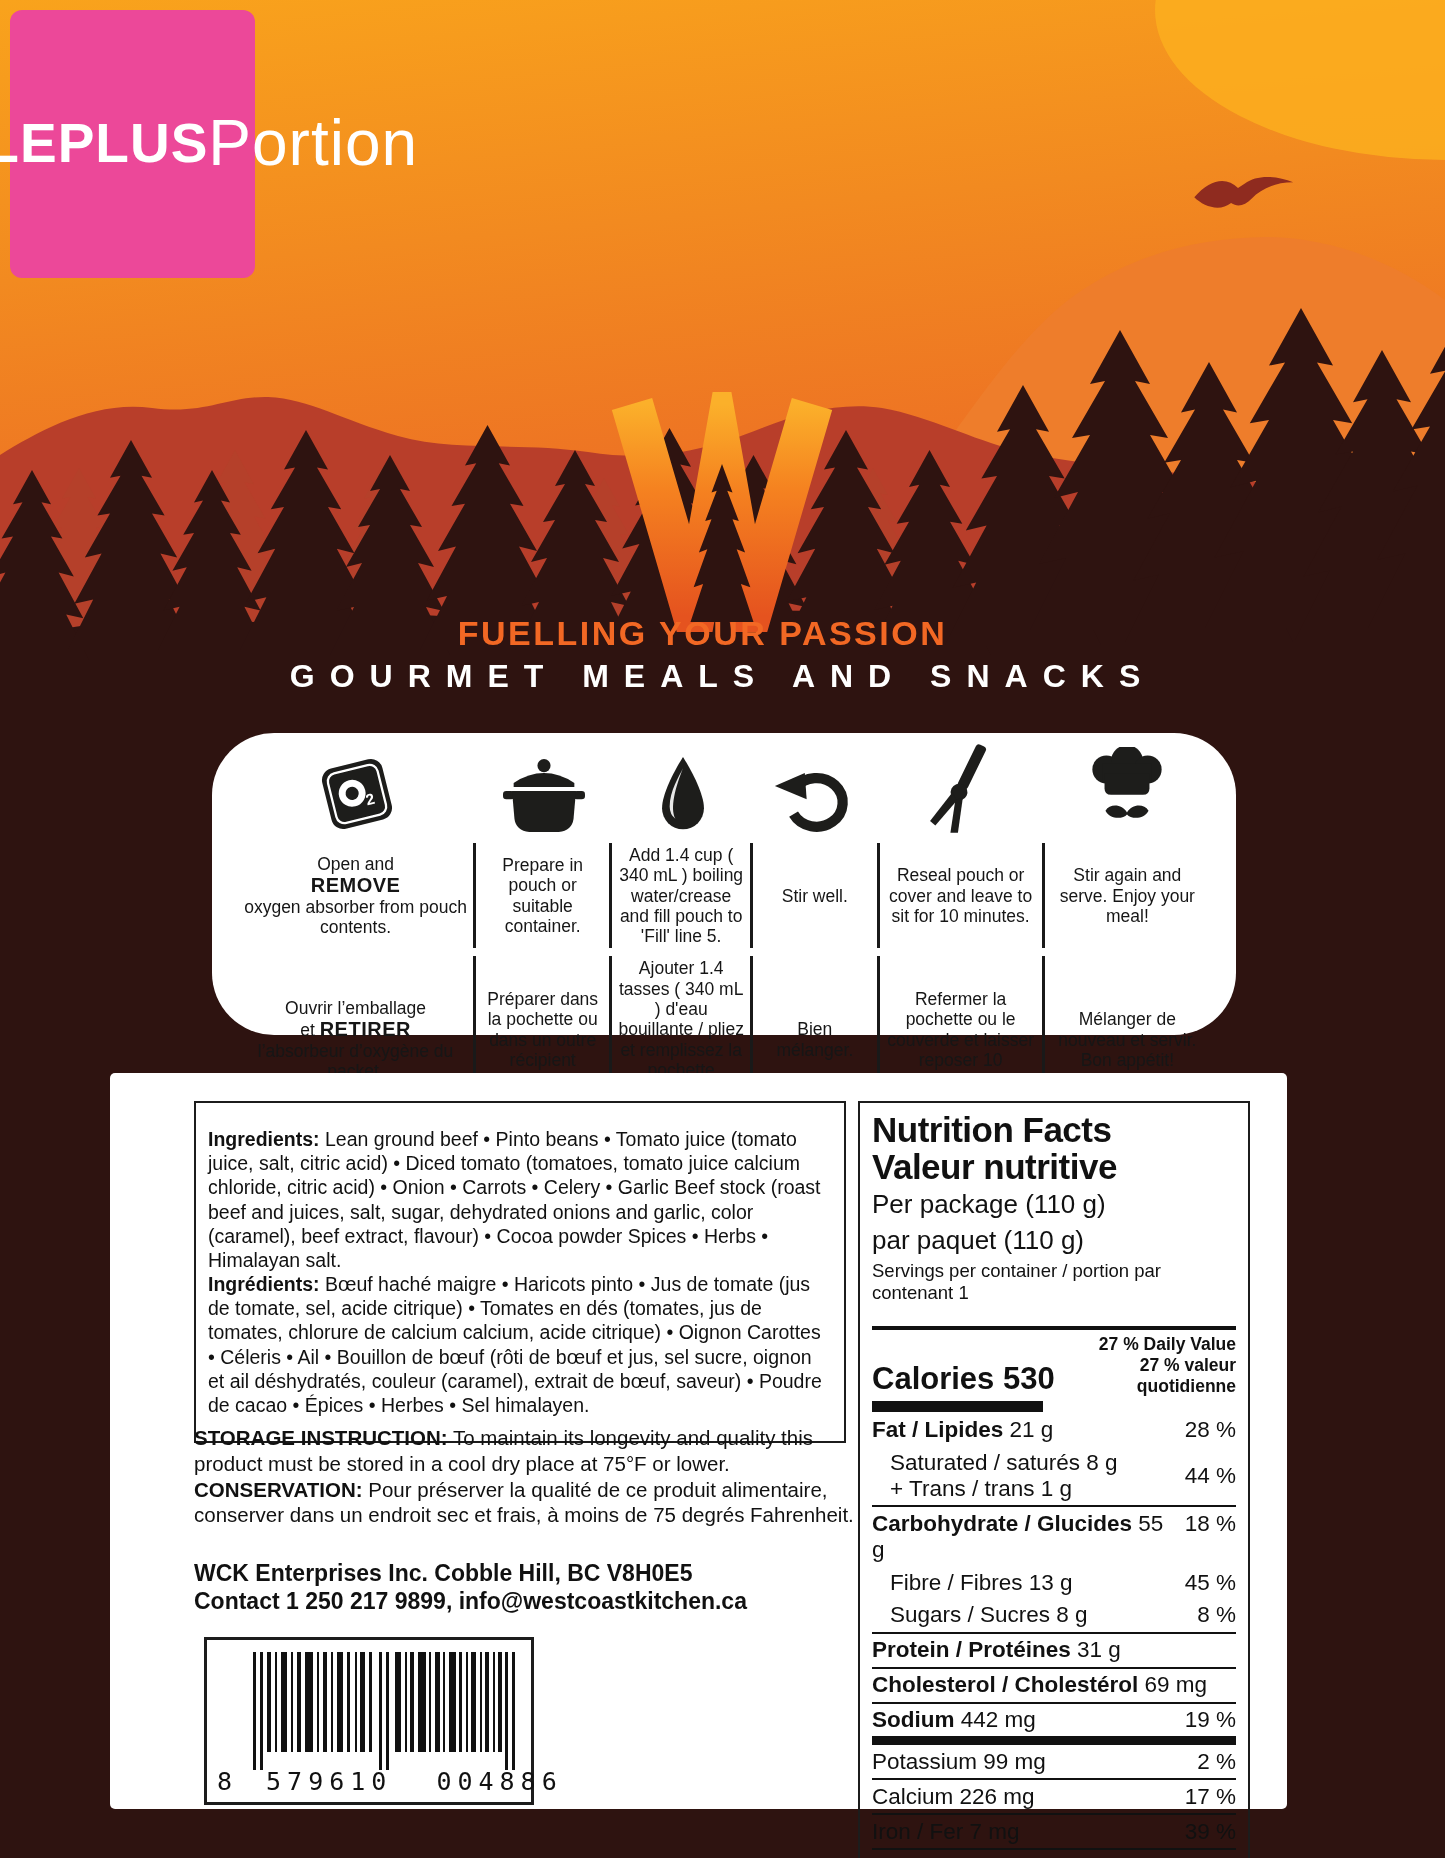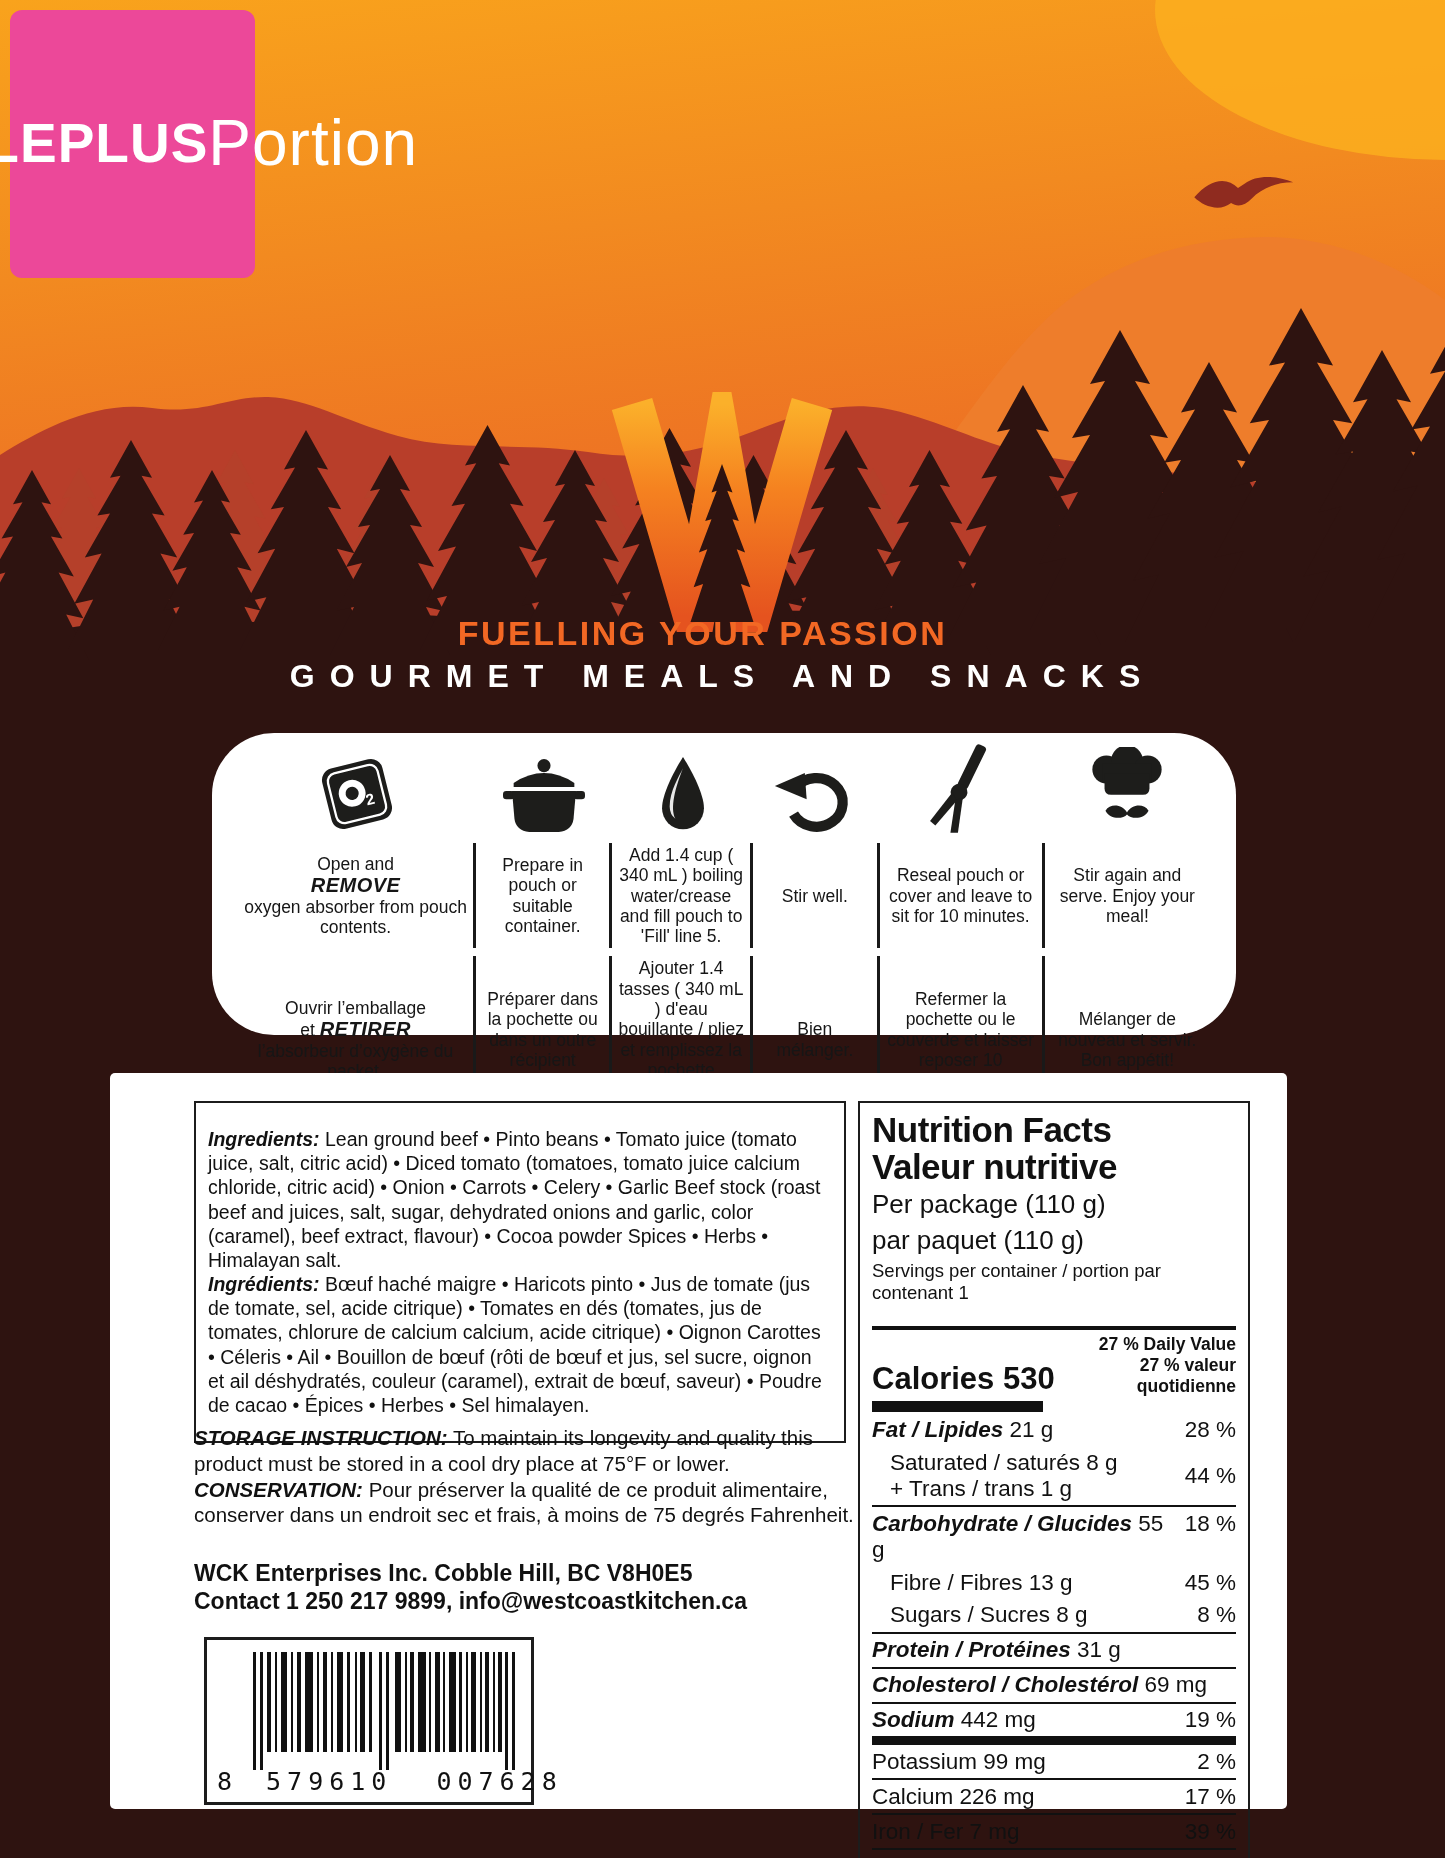--- a/index.html
+++ b/index.html
@@ -83,21 +83,21 @@
   .nf-cal-left{font-size:31px;font-weight:bold;}
   .nf-dv{text-align:right;font-size:17.5px;font-weight:bold;line-height:1.2;}
   .nf-calbar{width:47%;height:11px;background:#111;margin-top:4px;margin-bottom:2px;}
   .n-row{display:flex;justify-content:space-between;align-items:baseline;padding:3.5px 0;font-size:22.5px;line-height:1.15;}
   .n-row .pct{white-space:nowrap;margin-left:8px;}
   .rule{border-top:2px solid #111;}
   .bar{border-top:9px solid #111;}
   .ind{padding-left:18px;}
   .sat{align-items:center;}
 
-  b,strong{font-weight:bold;font-style:italic;}
+  b,strong{font-weight:bold;}
 </style>
 </head>
 <body>
 
 <svg class="bg" width="1445" height="1858" viewBox="0 0 1445 1858">
   <defs>
     <linearGradient id="sky" x1="0" y1="0" x2="0.18" y2="1">
       <stop offset="0" stop-color="#f9a31c"></stop>
       <stop offset="0.35" stop-color="#f28a20"></stop>
       <stop offset="0.7" stop-color="#ed7024"></stop>
@@ -332,21 +332,21 @@
         <rect x="252" y="0" width="5" height="100"></rect>
           <rect x="261" y="0" width="2" height="100"></rect>
         <rect x="266" y="0" width="4" height="100"></rect>
           <rect x="274" y="0" width="2" height="100"></rect>
         <rect x="279" y="0" width="4" height="100"></rect>
       </g>
     </svg>
     <div class="bc-digits">
       <span class="d0">8</span>
       <span class="d1">579610</span>
-      <span class="d2">007628</span>
+      <span class="d2">004886</span>
     </div>
   </div>
 
   <div class="nf">
     <div class="nf-title">Nutrition Facts</div>
     <div class="nf-title">Valeur nutritive</div>
     <div class="nf-serving">Per package (110 g)</div>
     <div class="nf-serving">par paquet (110 g)</div>
     <div class="nf-servings-line">Servings per container / portion par contenant 1</div>
 

